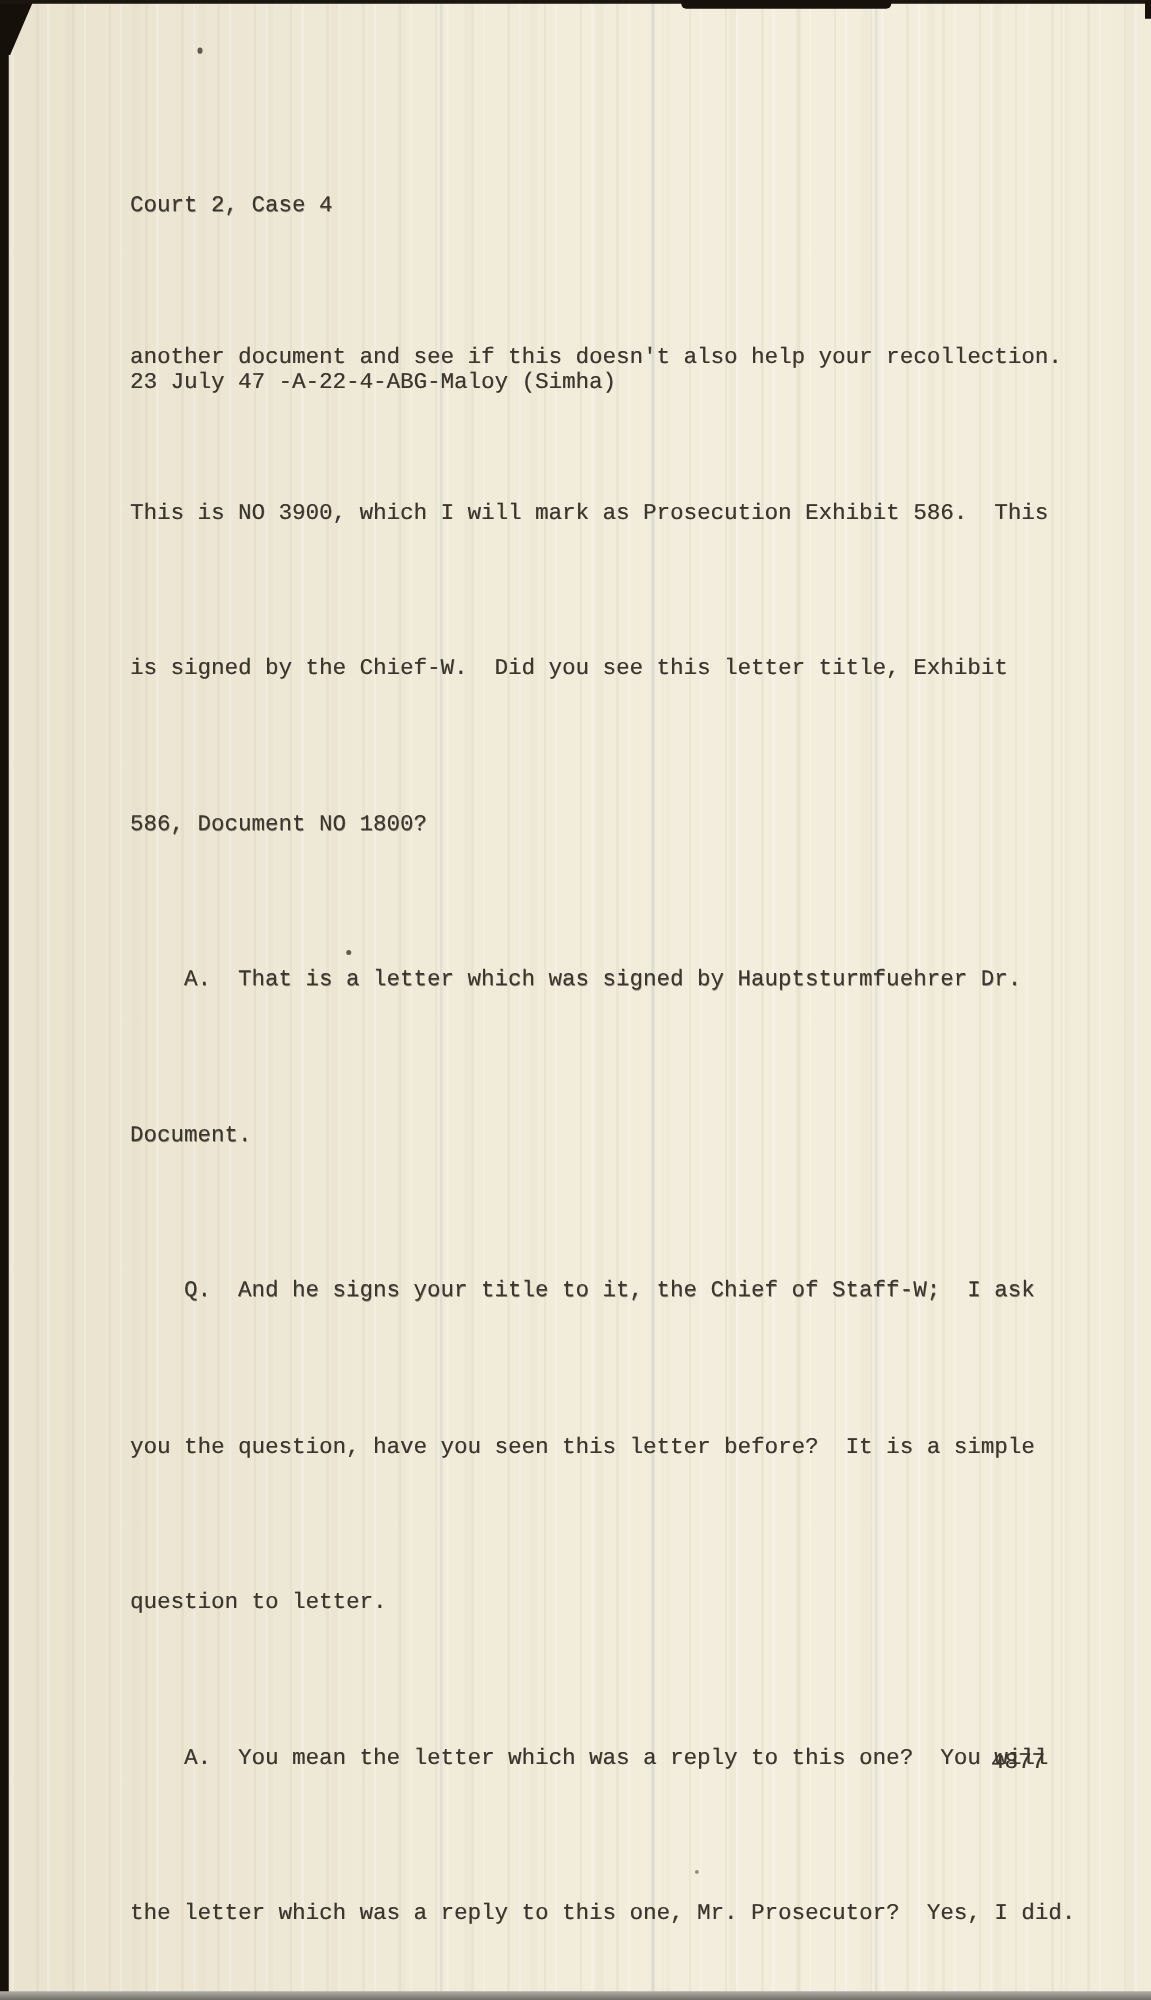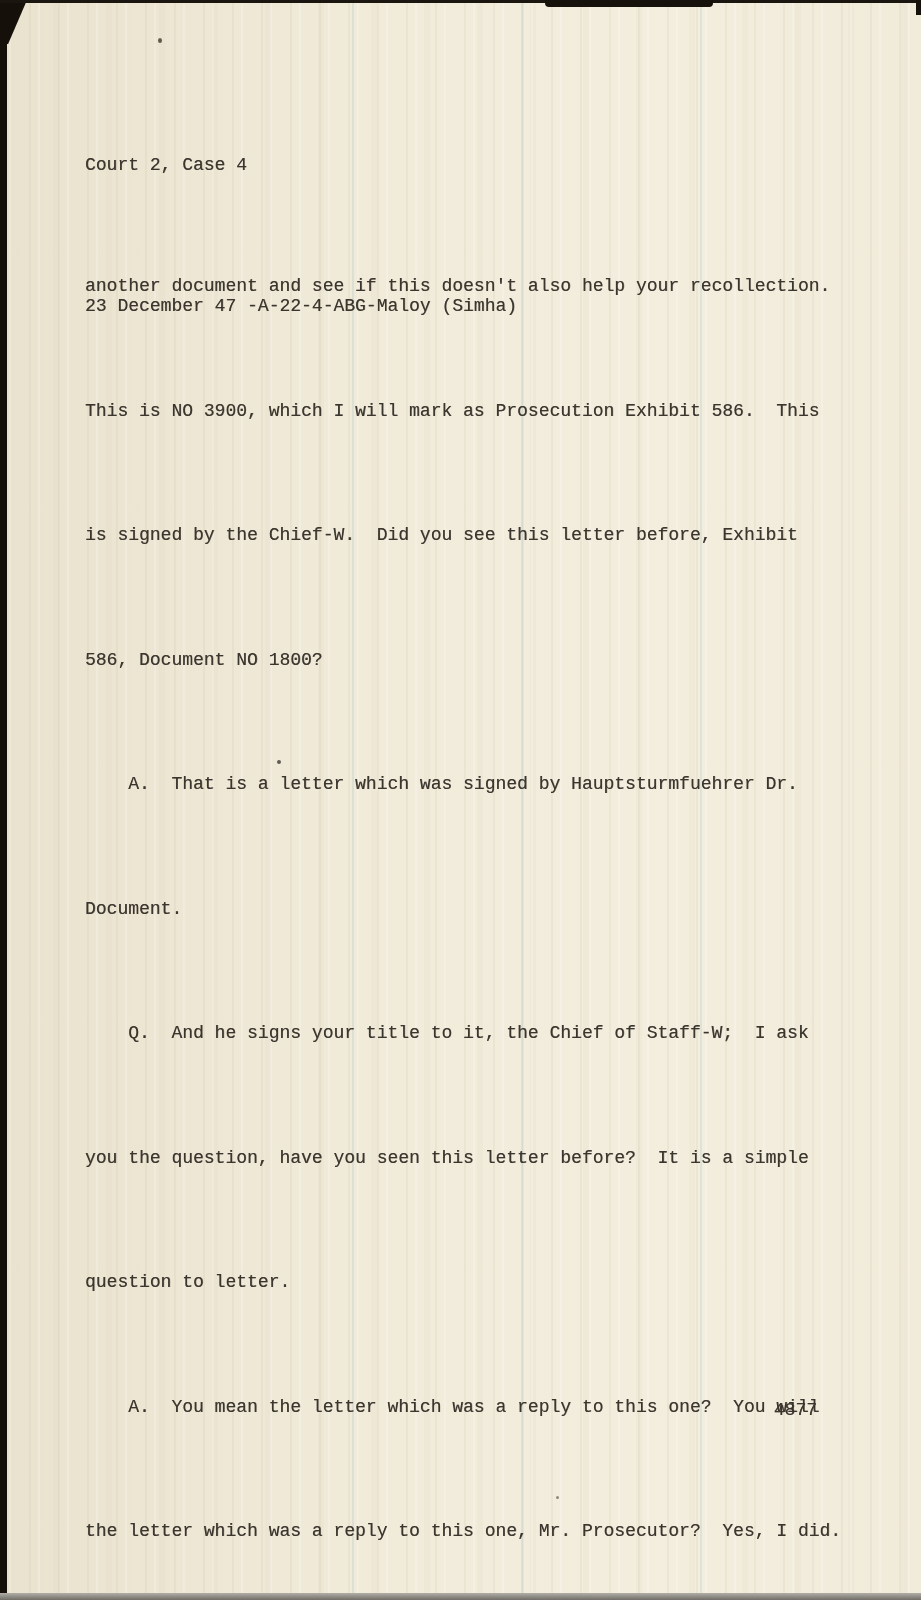--- a/index.html
+++ b/index.html
@@ -21,20 +21,21 @@
       linear-gradient(90deg,
         rgba(219,210,185,0.35) 0%, rgba(241,235,218,0) 42%,
         rgba(248,243,230,0.30) 72%, rgba(240,234,217,0.12) 100%);
     font-family:"Liberation Mono","DejaVu Sans Mono",monospace;
     color:#3a352d;
   }
   .typed{
     white-space:pre;
     font-size:18px;
     text-shadow:0.4px 0.4px 0.5px rgba(58,53,45,0.55);
+    margin-left:19px;
   }
   .header-block{position:absolute;left:85px;top:48px;line-height:47px;}
   .body-block{position:absolute;left:85px;top:183px;line-height:41.5px;}
   .page-number{position:absolute;left:85px;top:1396px;width:732px;text-align:right;line-height:28px;}
   
   .scan-left{position:absolute;left:0;top:0;width:7px;height:1600px;background:#151009;}
   .corner-tl{position:absolute;left:0;top:0;width:27px;height:44px;background:#151009;
     clip-path:polygon(0 0,100% 0,30% 100%,0 100%);}
   .scan-top{position:absolute;left:0;top:0;width:921px;height:3px;background:#1a150e;}
   .scan-top-blob{position:absolute;left:545px;top:0;width:168px;height:7px;background:#16110b;border-radius:0 0 4px 4px;}
@@ -52,27 +53,27 @@
 <body>
 
 <div class="paper">
 
   <div class="blue-line blue-1"></div>
   <div class="blue-line blue-2"></div>
   <div class="blue-line blue-3"></div>
 
   <div class="header-block typed">
     <div>Court 2, Case 4</div>
-    <div>23 December 47 -A-22-4-ABG-Maloy (Simha)</div>
+    <div>23 July 47 -A-22-4-ABG-Maloy (Simha)</div>
   </div>
 
   <div class="body-block typed">
     <div>another document and see if this doesn't also help your recollection.</div>
     <div>This is NO 3900, which I will mark as Prosecution Exhibit 586.  This</div>
-    <div>is signed by the Chief-W.  Did you see this letter before, Exhibit</div>
+    <div>is signed by the Chief-W.  Did you see this letter title, Exhibit</div>
     <div>586, Document NO 1800?</div>
     <div>    A.  That is a letter which was signed by Hauptsturmfuehrer Dr.</div>
     <div>Document.</div>
     <div>    Q.  And he signs your title to it, the Chief of Staff-W;  I ask</div>
     <div>you the question, have you seen this letter before?  It is a simple</div>
     <div>question to letter.</div>
     <div>    A.  You mean the letter which was a reply to this one?  You will</div>
     <div>the letter which was a reply to this one, Mr. Prosecutor?  Yes, I did.</div>
     
     

